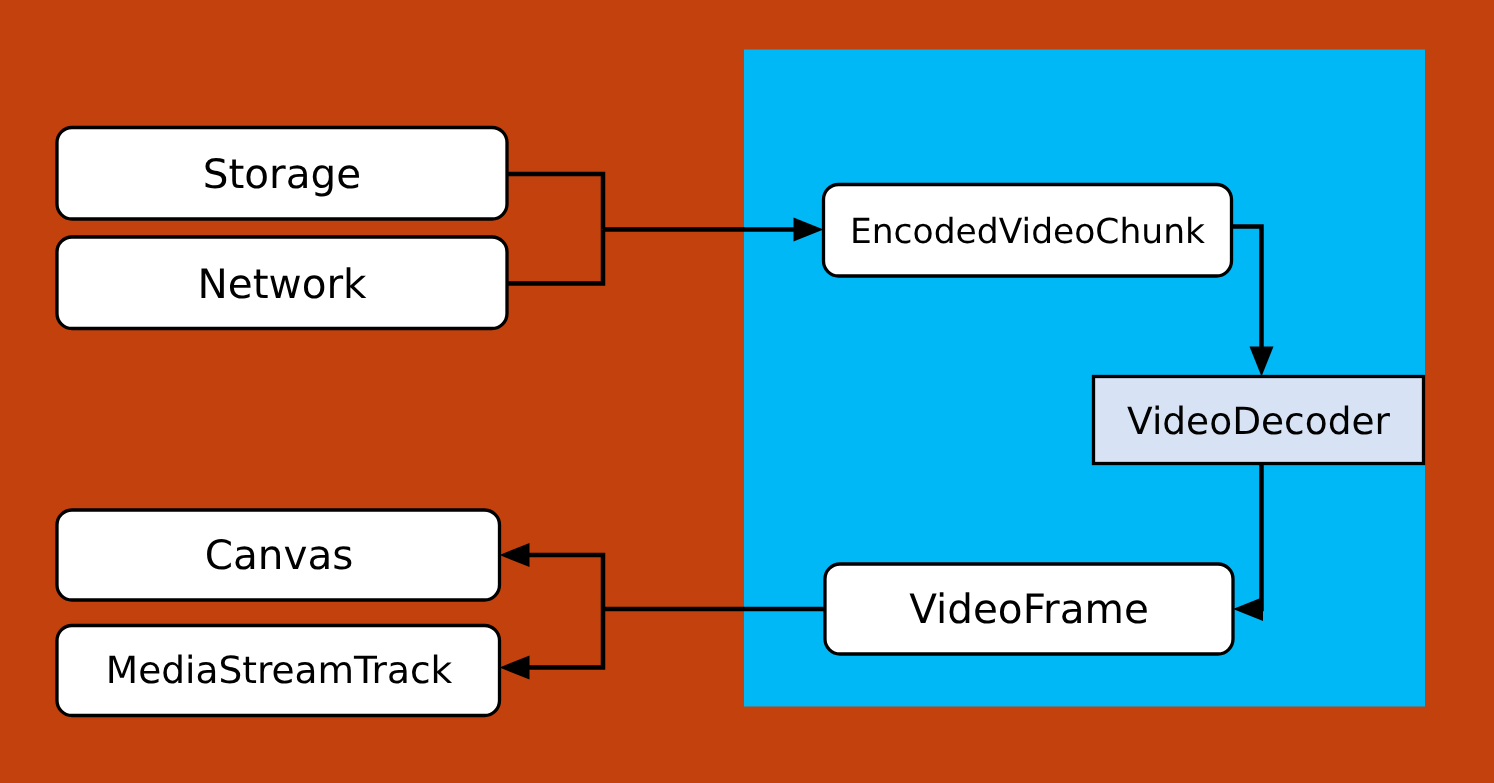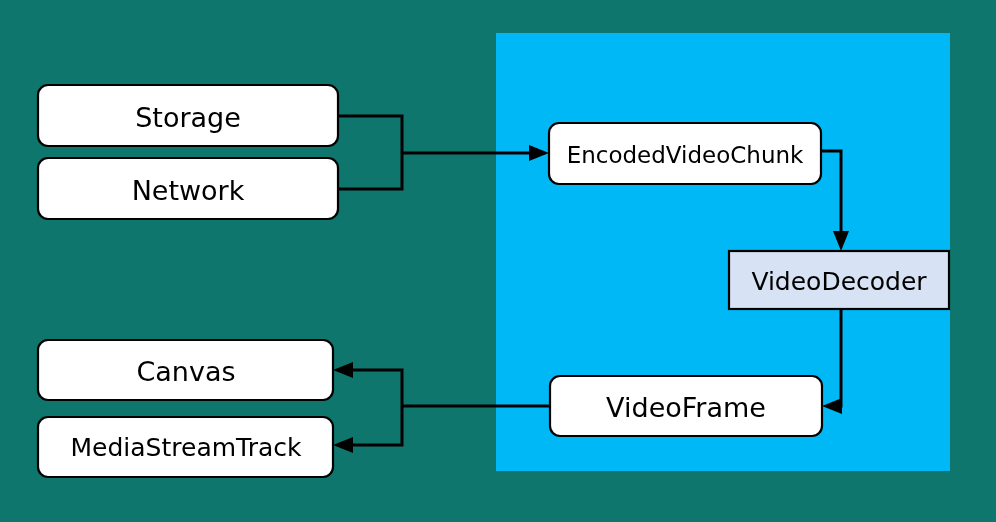--- a/index.html
+++ b/index.html
@@ -4,21 +4,21 @@
 <style>
   html, body {
     margin: 0;
     padding: 0;
     background: #4a6f50;
   }
   #diagram-root {
     position: relative;
     width: 996px;
     height: 522px;
-    background: #0f766e;
+    background: #c2410c;
     font-family: "DejaVu Sans", sans-serif;
     overflow: hidden;
   }
   svg#diagram-canvas {
     position: absolute;
     top: 0;
     left: 0;
     width: 996px;
     height: 522px;
     display: block;

